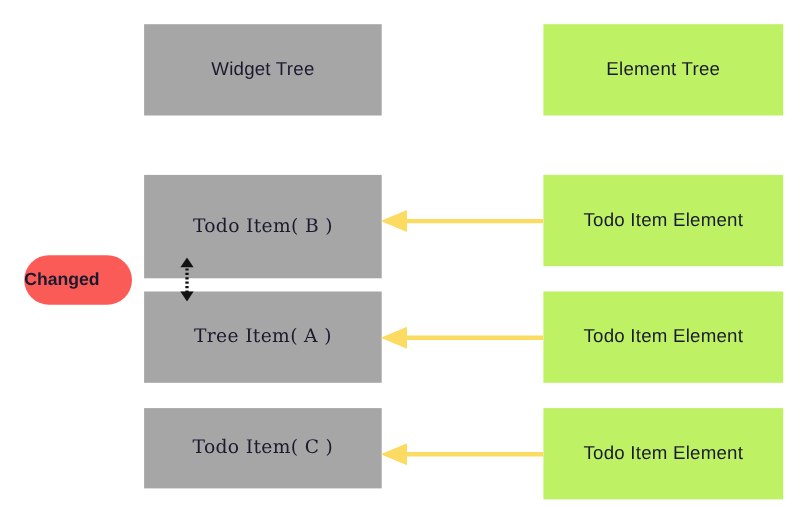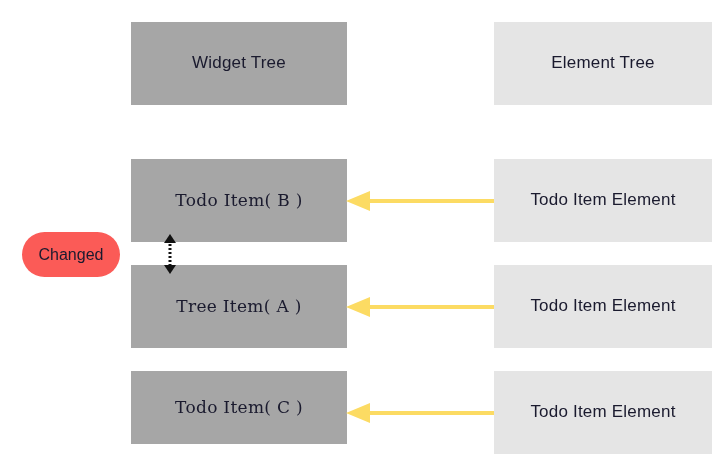--- a/index.html
+++ b/index.html
@@ -26,21 +26,21 @@
     justify-content: center;
     text-align: left;
     line-height: 1.2;
   }
 
   .box-gray {
     background: #a6a6a6;
     color: #1a1a2e;
   }
   .box-green {
-    background: #e5e5e5;
+    background: #bef264;
     color: #1a1a2e;
   }
 
   .label-sans {
     font-family: "Liberation Sans", sans-serif;
     font-size: 17px;
     font-weight: 400;
     letter-spacing: 0.2px;
   }
   .label-serif {
@@ -48,21 +48,21 @@
     font-size: 17px;
     font-weight: 400;
     letter-spacing: 0.3px;
   }
 
   
   #widget-tree-box  { left: 131px; top: 22px;  width: 216px; height: 83px; }
   #element-tree-box { left: 494px; top: 22px;  width: 218px; height: 83px; }
 
   
-  #widget-b-box { left: 131px; top: 159px; width: 216px; height: 83px; }
+  #widget-b-box { left: 131px; top: 159px; width: 216px; height: 94px; }
   #widget-a-box { left: 131px; top: 265px; width: 216px; height: 83px; }
   #widget-c-box { left: 131px; top: 371px; width: 216px; height: 73px; }
 
   
   #element-b-box { left: 494px; top: 159px; width: 218px; height: 83px; }
   #element-a-box { left: 494px; top: 265px; width: 218px; height: 83px; }
   #element-c-box { left: 494px; top: 371px; width: 218px; height: 83px; }
 
   
   .arrow-left {
@@ -80,23 +80,23 @@
     position: absolute;
     left: 22px;
     top: 232px;
     width: 98px;
     height: 45px;
     border-radius: 23px;
     background: #fb5b57;
     color: #1a1a2e;
     display: flex;
     align-items: center;
-    justify-content: center;
     font-family: "Liberation Sans", sans-serif;
     font-size: 16px;
+    font-weight: bold;
   }
 
   
   #swap-arrow {
     position: absolute;
     left: 159px;
     top: 234px;
     width: 22px;
     height: 40px;
   }

